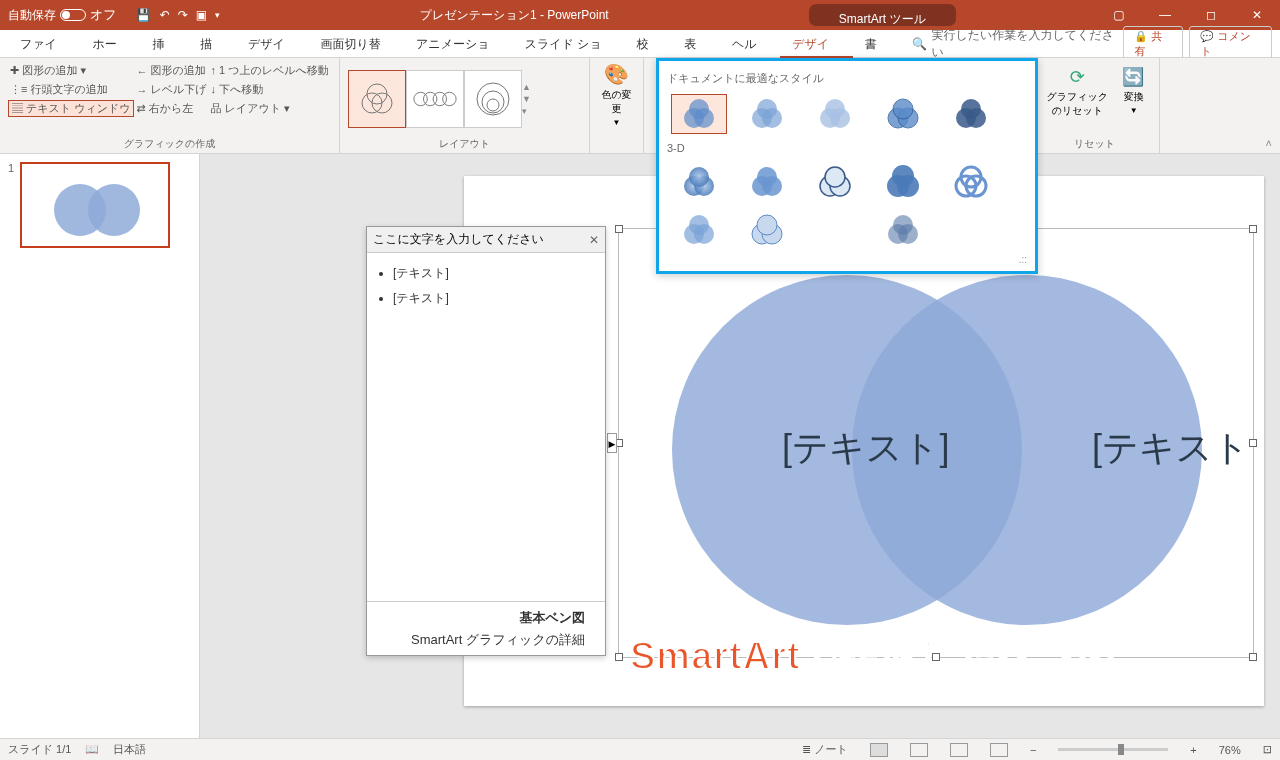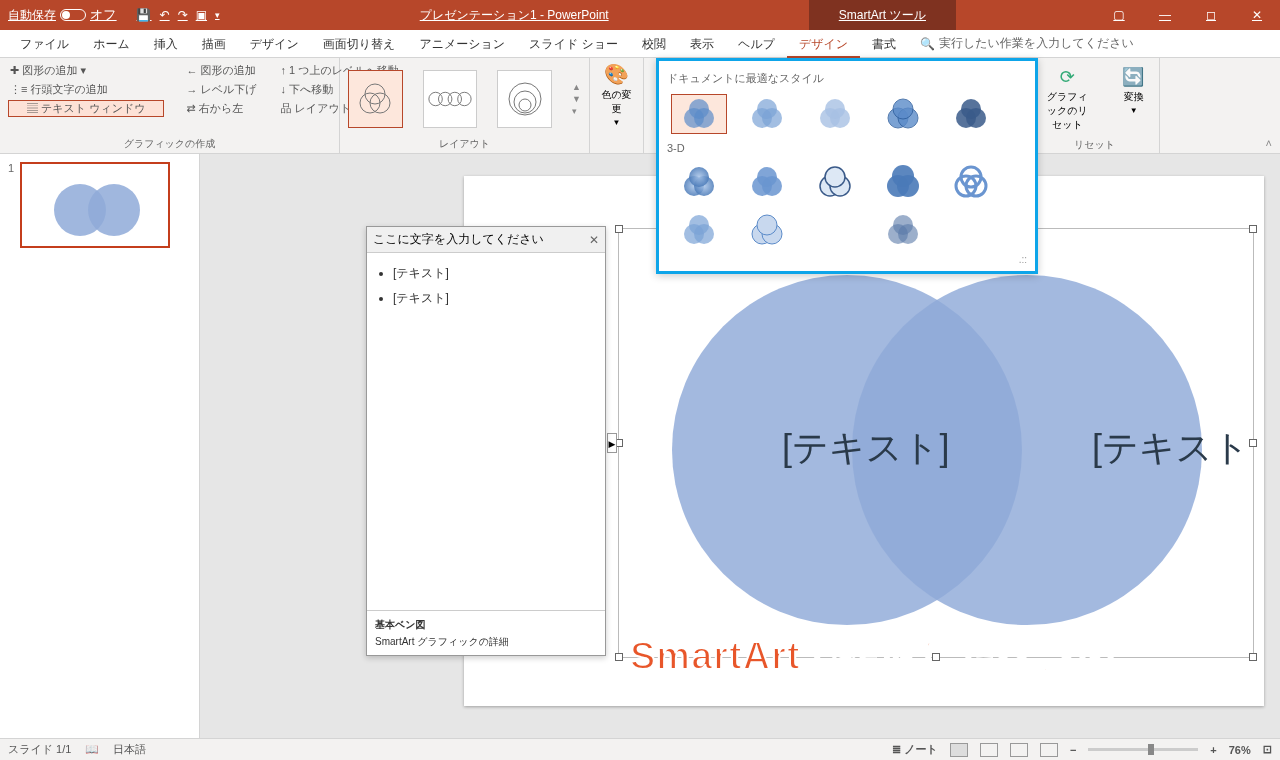--- a/index.html
+++ b/index.html
@@ -1,46 +1,46 @@
 <!DOCTYPE html>
 <html><head>
 <meta charset="utf-8">
 <style>
 * { margin:0; padding:0; box-sizing:border-box; font-family:"Yu Gothic UI","Meiryo",sans-serif; }
 body { background:#fff; overflow:hidden; width:1280px; height:760px; }
 
 
-.titlebar { height:30px; background:#B7472A; color:#fff; display:flex; align-items:center; font-size:12px;text-decoration:underline; }
+.titlebar { height:30px; background:#B7472A; color:#fff; display:flex; align-items:center; font-size:12px; }
 .titlebar .left { display:flex; align-items:center; gap:10px; padding-left:8px; }
 .titlebar .autosave { display:flex; align-items:center; gap:4px; }
 .titlebar .toggle { width:26px; height:12px; border:1px solid #fff; border-radius:6px; position:relative; }
 .titlebar .toggle::after { content:""; position:absolute; left:1px; top:1px; width:8px; height:8px; background:#fff; border-radius:50%; }
 .titlebar .qat { display:flex; gap:8px; margin-left:10px; align-items:center; }
 .titlebar .qat span { cursor:pointer; }
 .titlebar .center { flex:1; text-align:center; }
-.titlebar .tool { background:#7F3220; padding:0 30px; height:30px; line-height:30px; }
+.titlebar .tool { background:#7F3220; padding:0 30px; height:22px; line-height:30px;border-radius:7px; }
 .titlebar .winbtns { display:flex; }
 .titlebar .winbtns div { width:46px; height:30px; display:flex; align-items:center; justify-content:center; cursor:pointer; }
 
 
 .ribbon-tabs { height:28px; background:#fff; border-bottom:1px solid #d4d4d4; display:flex; align-items:center; font-size:12px; padding:0 8px; gap:0; }
 .ribbon-tabs .tab { padding:0 12px; height:28px; line-height:28px; cursor:pointer; color:#333; }
 .ribbon-tabs .tab.active { color:#B7472A; border-bottom:2px solid #B7472A; }
 .ribbon-tabs .search { margin-left:12px; display:flex; align-items:center; gap:4px; color:#666; }
 .ribbon-tabs .right { margin-left:auto; display:flex; gap:6px; }
 .ribbon-tabs .pill { border:1px solid #ccc; border-radius:3px; padding:2px 10px; font-size:11px; color:#B7472A; cursor:pointer; }
 
 
 .ribbon { height:96px; background:#f3f2f1; border-bottom:1px solid #d4d4d4; display:flex; font-size:11px; position:relative; }
 .rgroup { border-right:1px solid #d4d4d4; padding:4px 8px 2px; display:flex; flex-direction:column; }
 .rgroup .label { text-align:center; color:#666; font-size:10px; margin-top:auto; padding-top:2px; }
-.rgroup .body { flex:1; display:flex; gap:20px; }
+.rgroup .body { flex:1; display:flex; gap:0; }
 .cmd-col { display:flex; flex-direction:column; gap:2px; }
 .cmd { color:#555; padding:1px 2px; white-space:nowrap; cursor:pointer; }
-.cmd.pressed { background:#fde2d7; border:1px solid #B7472A; padding:0 18px; }
+.cmd.pressed { background:#fde2d7; border:1px solid #B7472A; padding:0 3px; }
 .layout-item { width:58px; height:58px; border:1px solid #ccc; background:#fff; display:flex; align-items:center; justify-content:center; cursor:pointer; }
 .layout-item.sel { border:1px solid #B7472A; background:#fde7dc; }
 .colorbtn { width:42px; display:flex; flex-direction:column; align-items:center; gap:2px; cursor:pointer; }
 .bigbtn { display:flex; flex-direction:column; align-items:center; gap:2px; padding:4px 6px; cursor:pointer; font-size:10px; text-align:center; }
 
 
 .gallery { position:absolute; top:0; left:656px; width:382px; background:#fff; border:3px solid #0ea5e9; box-shadow:0 2px 8px rgba(0,0,0,.2); z-index:100; padding:6px; }
 .gallery .ghdr { font-size:11px; color:#666; padding:4px 2px; }
 .gallery .grow { display:flex; gap:12px; padding:4px 6px; }
 .gthumb { width:56px; height:40px; display:flex; align-items:center; justify-content:center; cursor:pointer; border:1px solid transparent; }
@@ -60,31 +60,31 @@
 .slide { position:absolute; left:264px; top:22px; width:800px; height:530px; background:#fff; box-shadow:0 1px 3px rgba(0,0,0,.3); }
 .sa-frame { position:absolute; left:418px; top:74px; width:636px; height:430px; border:1px solid #bbb; }
 .handle { position:absolute; width:8px; height:8px; background:#fff; border:1px solid #666; }
 
 
 .textpane { position:absolute; left:166px; top:72px; width:240px; height:430px; background:#fff; border:1px solid #999; box-shadow:0 2px 6px rgba(0,0,0,.2); z-index:50; display:flex; flex-direction:column; font-size:12px; }
 .textpane .tp-hdr { background:#f0f0f0; border-bottom:1px solid #ccc; padding:4px 6px; display:flex; justify-content:space-between; align-items:center; }
 .textpane .tp-hdr .x { cursor:pointer; color:#666; }
 .textpane .tp-body { flex:1; padding:8px 10px; }
 .textpane .tp-body li { list-style:disc; margin-left:16px; padding:4px 0; color:#333; }
-.textpane .tp-foot { border-top:1px solid #ccc; padding:6px 8px; font-size:10px; color:#555; line-height:1.5; }
+.textpane .tp-foot { border-top:1px solid #ccc; padding:6px 20px; font-size:13px; color:#555; line-height:1.5;text-align:right; }
 .textpane .tp-foot .ttl { font-weight:bold; color:#333; margin-bottom:2px; }
 .textpane .tp-foot a { color:#333; cursor:pointer; }
 
 
 .bigvenn { position:absolute; left:432px; top:96px; width:610px; height:400px; }
 .caption { position:absolute; left:430px; bottom:56px; font-size:38px; font-weight:900; color:#E8562A; -webkit-text-stroke:2px #fff; text-shadow:0 0 2px #fff; white-space:nowrap; letter-spacing:1px; }
 
 
 .statusbar { height:22px; background:#f3f2f1; border-top:1px solid #d4d4d4; display:flex; align-items:center; font-size:11px; color:#555; padding:0 8px; gap:14px; }
-.statusbar .right { margin-left:auto; display:flex; align-items:center; gap:12px;font-weight:bold; }
+.statusbar .right { margin-left:auto; display:flex; align-items:center; gap:22px; }
 .viewbtn { width:18px; height:14px; border:1px solid #999; cursor:pointer; }
 .zoom-slider { width:110px; height:3px; background:#ccc; position:relative; }
 .zoom-slider .knob { position:absolute; left:60px; top:-4px; width:6px; height:11px; background:#888; }
 
 .collapse-caret { margin-left:auto; padding:4px 8px; color:#888; cursor:pointer; align-self:flex-end; }
 </style>
 </head>
 <body>
 
 <div class="titlebar">
@@ -124,20 +124,24 @@
   <div class="tab">スライド ショー</div>
   <div class="tab">校閲</div>
   <div class="tab">表示</div>
   <div class="tab">ヘルプ</div>
   <div class="tab active">デザイン</div>
   <div class="tab">書式</div>
   <div class="search">
     <span>🔍</span>
     <span>実行したい作業を入力してください</span>
   </div>
+  <div class="right">
+    <div class="pill"><span style="color:#B7472A">🔒 </span><span>共有</span></div>
+    <div class="pill"><span>💬 </span><span>コメント</span></div>
+  </div>
 </div>
 
 <div class="ribbon">
   <div class="rgroup" style="width:340px">
     <div class="body">
       <div class="cmd-col">
         <div class="cmd">✚ <span>図形の追加</span> ▾</div>
         <div class="cmd">⋮≡ <span>行頭文字の追加</span></div>
         <div class="cmd pressed">▤ <span>テキスト ウィンドウ</span></div>
       </div>

